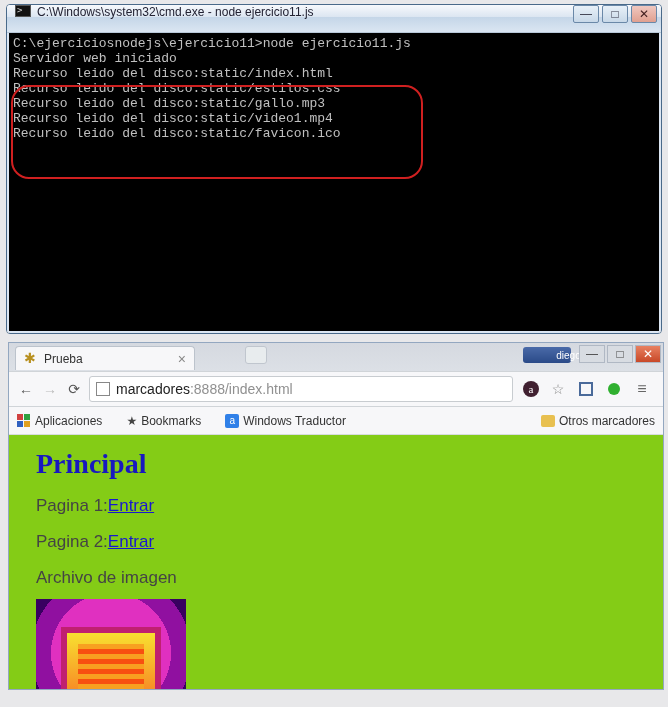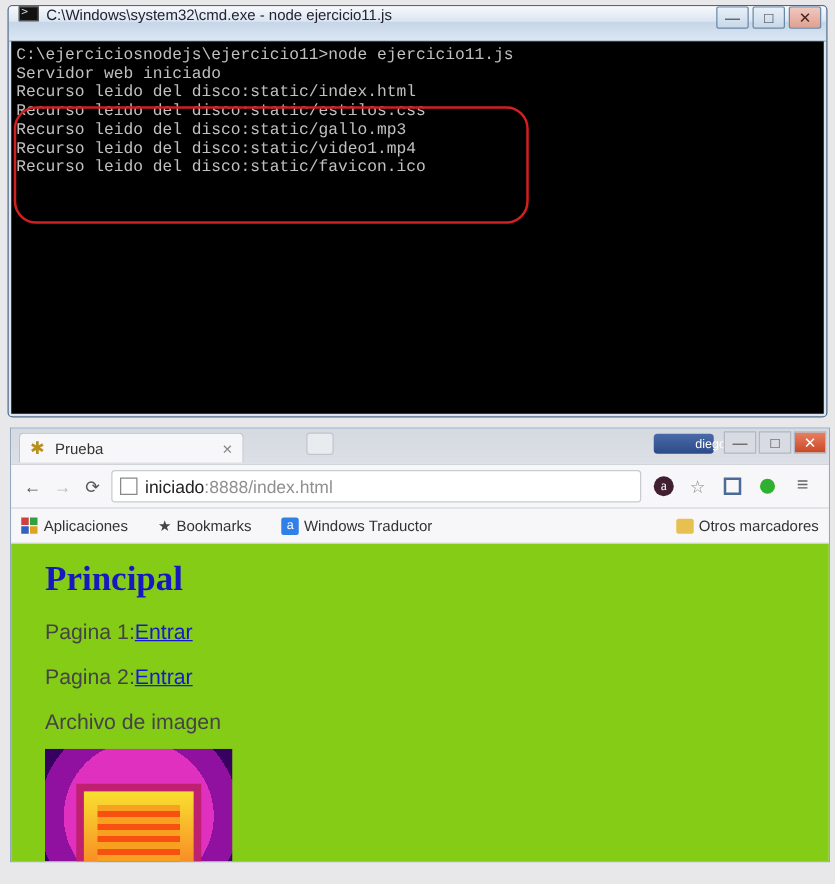--- a/index.html
+++ b/index.html
@@ -120,21 +120,21 @@
         <div class="chrome-winbtn close">✕</div>
       </div>
     </div>
 
     <div class="nav-row">
       <div class="nav-icon">←</div>
       <div class="nav-icon disabled">→</div>
       <div class="nav-icon">⟳</div>
       <div class="omnibox">
         <div class="omni-icon"></div>
-        <span class="omni-host">iniciado</span>
+        <span class="omni-host">marcadores</span>
           <span class="omni-rest">:8888/index.html</span>
       </div>
       <div class="ext-icons">
         <div class="ext ext-a">a</div>
         <div class="ext ext-star">☆</div>
         <div class="ext">
             <div class="ext-box"></div>
           </div>
         <div class="ext">
             <div class="ext-dot"></div>

